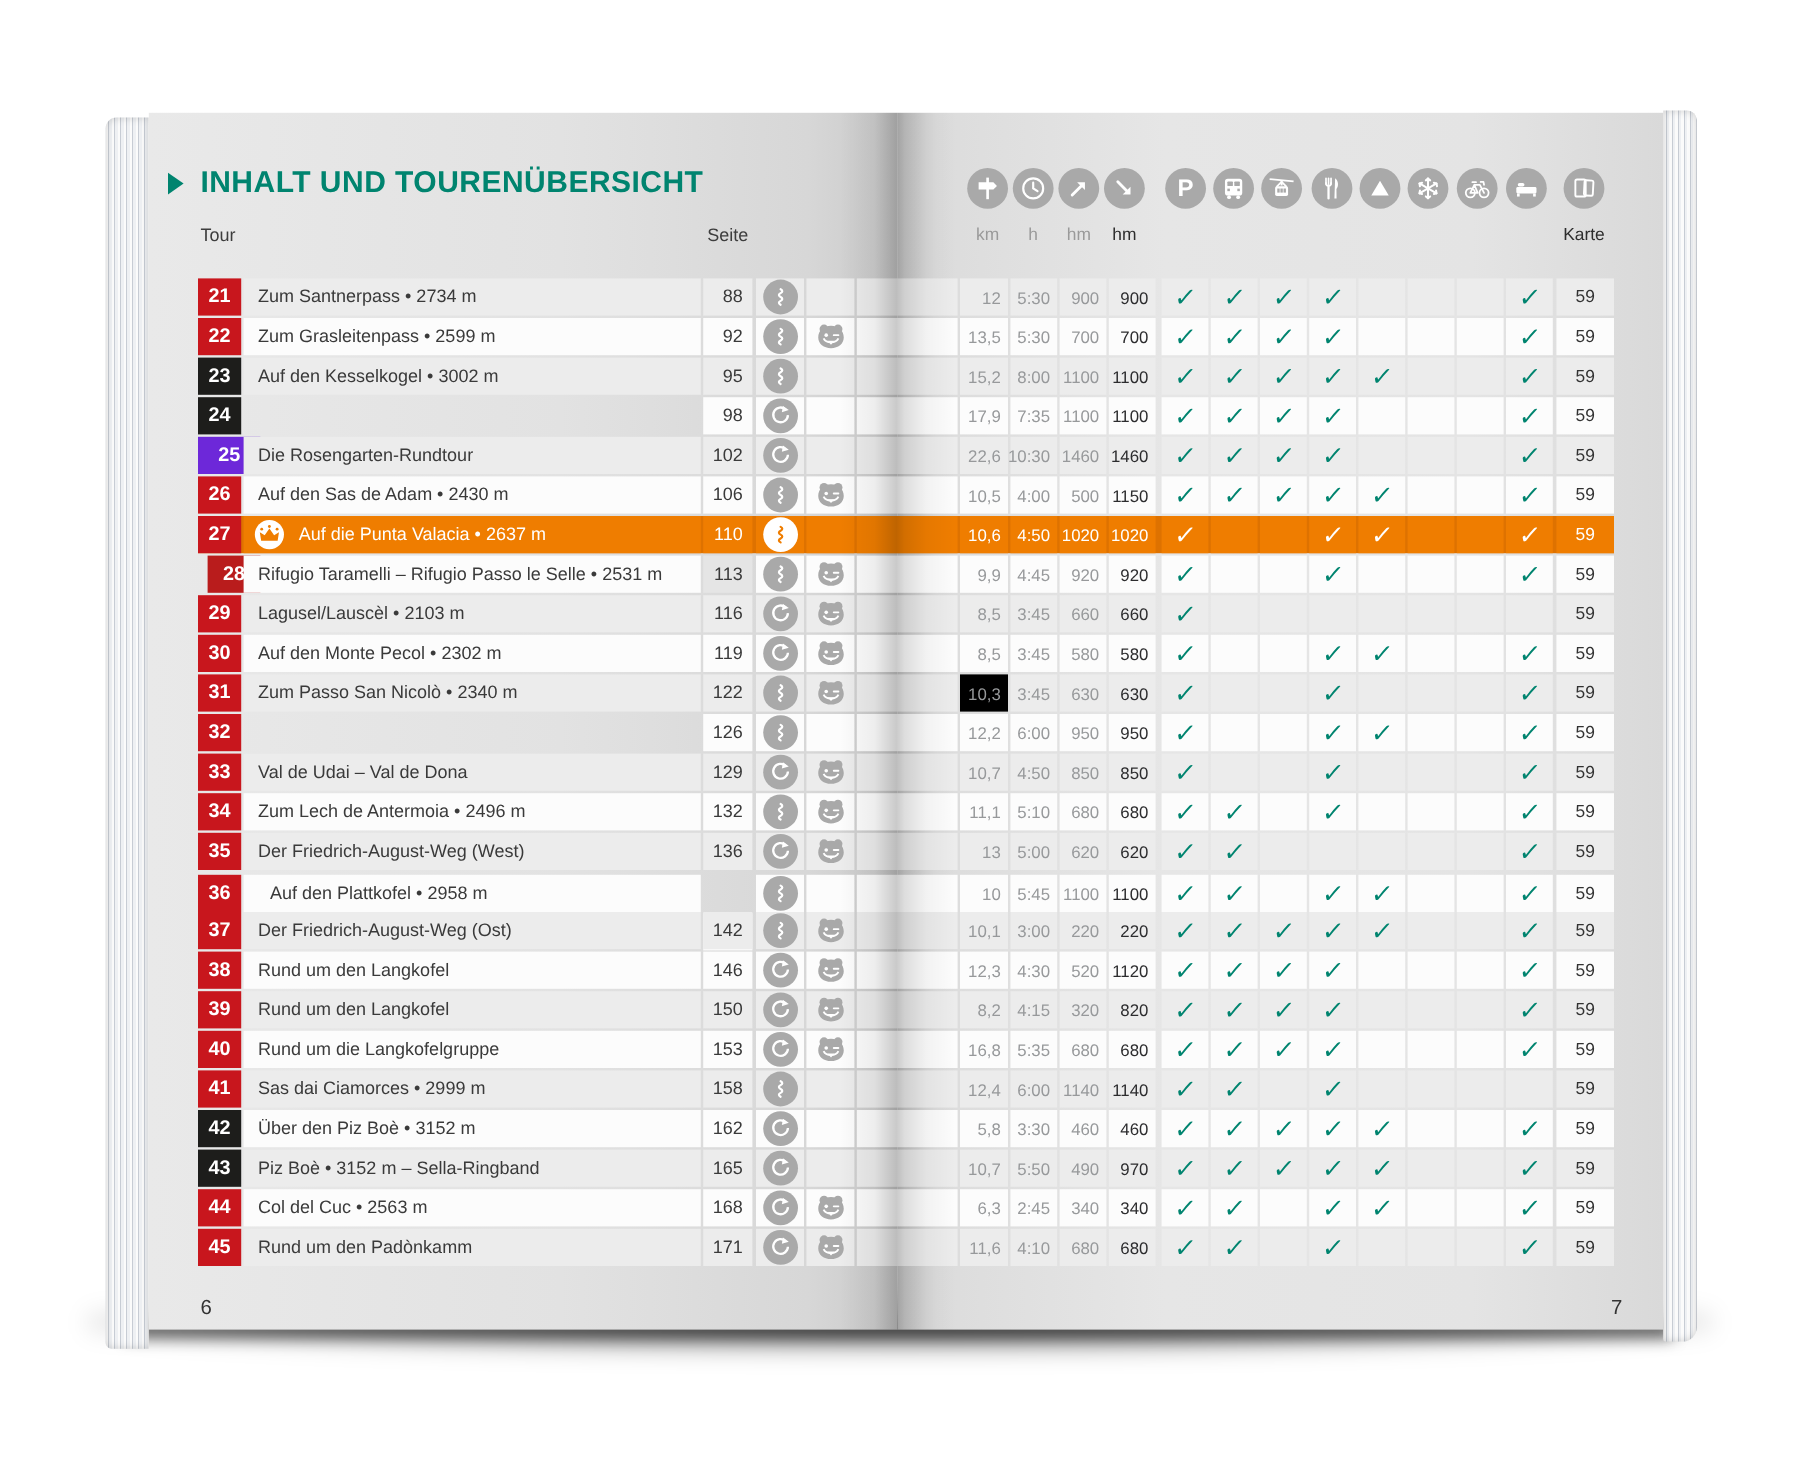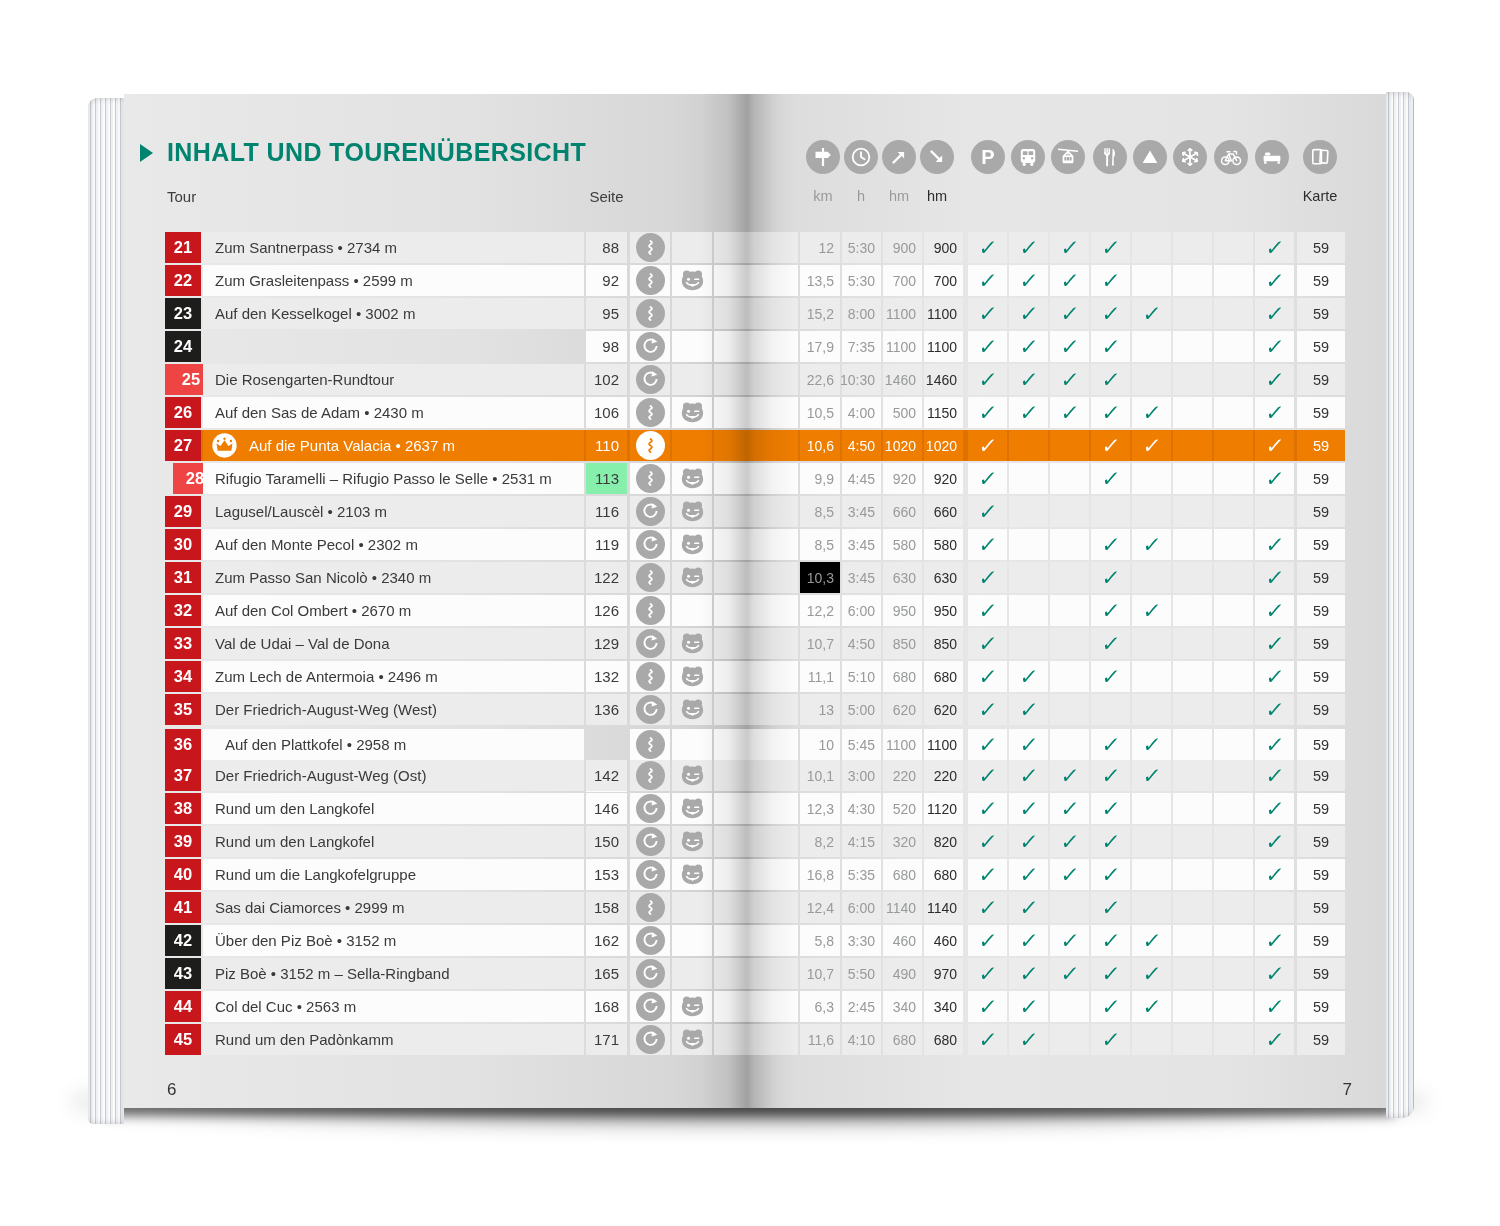--- a/index.html
+++ b/index.html
@@ -351,21 +351,21 @@
       </div>
       <div class="cell center" style="left: 967px; width: 39px; background: rgb(252, 252, 252);"></div>
       <div class="cell center" style="left: 1008px; width: 39px; background: rgb(252, 252, 252);"></div>
       <div class="cell center" style="left: 1049px; width: 39px; background: rgb(252, 252, 252);"></div>
       <div class="cell center" style="left: 1090px; width: 39px; background: rgb(252, 252, 252);">
         <span class="chk">✓</span>
       </div>
       <div class="cell karte" style="left: 1132px; width: 48px; background: rgb(252, 252, 252);">59</div>
     </div>
     <div class="row" style="top: 132px;">
-      <div class="cell badge" style="left: 0px; width: 52px; background: #ef4444;">25</div>
+      <div class="cell badge" style="left: 0px; width: 52px; background: #6d28d9;">25</div>
       <div class="cell name" style="left: 38px; width: 381px; background: rgb(236, 236, 236);">
         <span>Die Rosengarten-Rundtour</span>
       </div>
       <div class="cell seite" style="left: 421px; width: 41px; background: rgb(236, 236, 236);">102</div>
       <div class="cell center" style="left: 465px; width: 40px; background: rgb(236, 236, 236);">
         <span class="ric">
           <svg viewBox="0 0 24 24">
             <path d="M16.9 6.1A7 7 0 1 0 19 11.4" fill="none" stroke="#fff" stroke-width="2.2"></path>
             <path d="M14.2 2.6l5.6 3.9-6.6 2z" fill="#fff"></path>
           </svg>
@@ -488,25 +488,25 @@
         <span class="chk">✓</span>
       </div>
       <div class="cell center" style="left: 1008px; width: 39px; background: rgb(239, 125, 0);"></div>
       <div class="cell center" style="left: 1049px; width: 39px; background: rgb(239, 125, 0);"></div>
       <div class="cell center" style="left: 1090px; width: 39px; background: rgb(239, 125, 0);">
         <span class="chk">✓</span>
       </div>
       <div class="cell karte" style="left: 1132px; width: 48px; background: rgb(239, 125, 0);">59</div>
     </div>
     <div class="row" style="top: 231px;">
-      <div class="cell badge" style="left: 8px; width: 44px; background: #ef4444;">28</div>
+      <div class="cell badge" style="left: 8px; width: 44px; background: #b91c1c;">28</div>
       <div class="cell name" style="left: 38px; width: 381px; background: rgb(252, 252, 252);">
         <span>Rifugio Taramelli – Rifugio Passo le Selle • 2531 m</span>
       </div>
-      <div class="cell seite" style="left: 421px; width: 41px; background: #86efac;">113</div>
+      <div class="cell seite" style="left: 421px; width: 41px; background: #e5e5e5;">113</div>
       <div class="cell center" style="left: 465px; width: 40px; background: rgb(252, 252, 252);">
         <span class="ric">
           <svg viewBox="0 0 24 24" fill="none" stroke="#fff" stroke-width="2.1" stroke-linecap="round">
             <path d="M12 4.6q3.2 1.85 0 3.7t0 3.7 0 3.7 0 3.7"></path>
           </svg>
         </span>
       </div>
       <div class="cell center" style="left: 507px; width: 40px; background: rgb(252, 252, 252);">
         <span style="width: 29px; height: 29px;"><svg viewBox="0 0 24 24" style="width: 29px; height: 29px;">
             <circle cx="7.2" cy="6.8" r="3.1" fill="#A9A9A9"></circle>
@@ -669,23 +669,20 @@
       <div class="cell center" style="left: 967px; width: 39px; background: rgb(236, 236, 236);"></div>
       <div class="cell center" style="left: 1008px; width: 39px; background: rgb(236, 236, 236);"></div>
       <div class="cell center" style="left: 1049px; width: 39px; background: rgb(236, 236, 236);"></div>
       <div class="cell center" style="left: 1090px; width: 39px; background: rgb(236, 236, 236);">
         <span class="chk">✓</span>
       </div>
       <div class="cell karte" style="left: 1132px; width: 48px; background: rgb(236, 236, 236);">59</div>
     </div>
     <div class="row" style="top: 363px;">
       <div class="cell badge" style="left: 0px; width: 36px; background: rgb(200, 22, 29);">32</div>
-      <div class="cell name" style="left: 38px; width: 381px; background: rgb(252, 252, 252);">
-        <span>Auf den Col Ombert • 2670 m</span>
-      </div>
       <div class="cell seite" style="left: 421px; width: 41px; background: rgb(252, 252, 252);">126</div>
       <div class="cell center" style="left: 465px; width: 40px; background: rgb(252, 252, 252);">
         <span class="ric">
           <svg viewBox="0 0 24 24" fill="none" stroke="#fff" stroke-width="2.1" stroke-linecap="round">
             <path d="M12 4.6q3.2 1.85 0 3.7t0 3.7 0 3.7 0 3.7"></path>
           </svg>
         </span>
       </div>
       <div class="cell center" style="left: 507px; width: 40px; background: rgb(252, 252, 252);"></div>
       <div class="cell " style="left: 549px; width: 84px; background: rgb(252, 252, 252);"></div>

